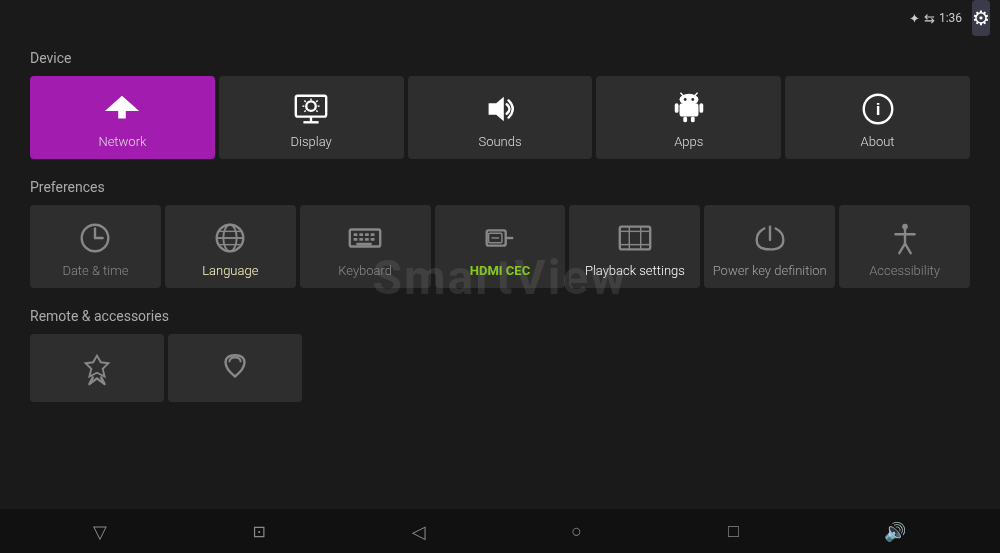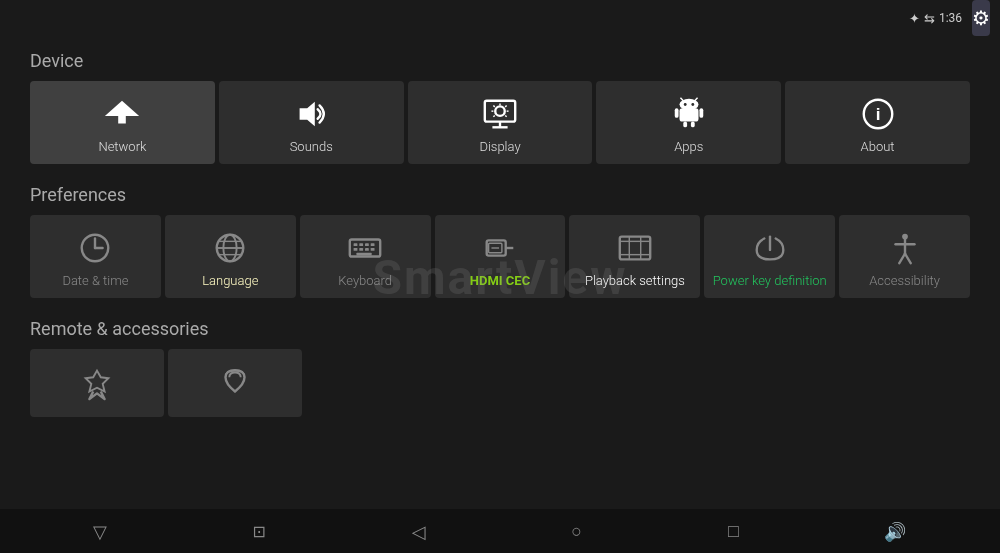--- a/index.html
+++ b/index.html
@@ -45,21 +45,21 @@
     }
 
     
     .main {
       padding: 20px 30px;
       padding-top: 50px;
     }
 
     
     .section-title {
-      font-size: 18px;
+      font-size: 14px;
       color: #aaa;
       margin-bottom: 10px;
       font-weight: 400;
     }
 
     
     .grid-row {
       display: flex;
       gap: 4px;
       margin-bottom: 20px;
@@ -73,21 +73,21 @@
       flex-direction: column;
       align-items: center;
       justify-content: center;
       cursor: pointer;
       transition: background 0.15s;
       padding: 14px 8px 10px;
       min-width: 130px;
       flex: 1;
     }
     .tile.network-tile {
-      background: #404040;
+      background: #a21caf;
       justify-content: flex-end;
     }
     .tile-label {
       font-size: 13px;
       color: #ddd;
       text-align: center;
       font-weight: 300;
     }
 
     
@@ -160,43 +160,43 @@
       <svg class="icon-svg" viewBox="0 0 40 40">
         <polygon points="20,6 38,22 20,22" fill="white"></polygon>
         <polygon points="20,6 2,22 20,22" fill="white"></polygon>
         <rect x="16" y="22" width="8" height="8" fill="white"></rect>
       </svg>
       <span class="tile-label">Network</span>
     </div>
 
     <div class="tile">
       <svg class="icon-svg" viewBox="0 0 40 40">
-        <polygon points="8,14 16,14 24,7 24,33 16,26 8,26" fill="white"></polygon>
-        <path d="M27,15 Q33,20 27,25" fill="none" stroke="white" stroke-width="2.5" stroke-linecap="round"></path>
-        <path d="M29,11 Q38,20 29,29" fill="none" stroke="white" stroke-width="2.5" stroke-linecap="round"></path>
-      </svg>
-      <span class="tile-label">Sounds</span>
-    </div>
-
-    <div class="tile">
-      <svg class="icon-svg" viewBox="0 0 40 40">
         <rect x="4" y="6" width="32" height="22" rx="2" ry="2" fill="none" stroke="white" stroke-width="2.5"></rect>
         <circle cx="20" cy="17" r="5" fill="none" stroke="white" stroke-width="2.5"></circle>
         <line x1="20" y1="28" x2="20" y2="34" stroke="white" stroke-width="2.5"></line>
         <line x1="12" y1="34" x2="28" y2="34" stroke="white" stroke-width="2.5"></line>
 
         <line x1="20" y1="9" x2="20" y2="11" stroke="white" stroke-width="1.5"></line>
         <line x1="27" y1="11" x2="25.5" y2="12.5" stroke="white" stroke-width="1.5"></line>
         <line x1="29" y1="17" x2="27" y2="17" stroke="white" stroke-width="1.5"></line>
         <line x1="27" y1="23" x2="25.5" y2="21.5" stroke="white" stroke-width="1.5"></line>
         <line x1="13" y1="11" x2="14.5" y2="12.5" stroke="white" stroke-width="1.5"></line>
         <line x1="11" y1="17" x2="13" y2="17" stroke="white" stroke-width="1.5"></line>
         <line x1="13" y1="23" x2="14.5" y2="21.5" stroke="white" stroke-width="1.5"></line>
       </svg>
       <span class="tile-label">Display</span>
+    </div>
+
+    <div class="tile">
+      <svg class="icon-svg" viewBox="0 0 40 40">
+        <polygon points="8,14 16,14 24,7 24,33 16,26 8,26" fill="white"></polygon>
+        <path d="M27,15 Q33,20 27,25" fill="none" stroke="white" stroke-width="2.5" stroke-linecap="round"></path>
+        <path d="M29,11 Q38,20 29,29" fill="none" stroke="white" stroke-width="2.5" stroke-linecap="round"></path>
+      </svg>
+      <span class="tile-label">Sounds</span>
     </div>
 
     <div class="tile">
       <svg class="icon-svg" viewBox="0 0 40 40">
 
         <ellipse cx="20" cy="10" rx="10" ry="6" fill="white"></ellipse>
         <rect x="10" y="14" width="20" height="14" rx="3" fill="white"></rect>
         <rect x="5" y="14" width="4" height="10" rx="2" fill="white"></rect>
         <rect x="31" y="14" width="4" height="10" rx="2" fill="white"></rect>
         <rect x="14" y="28" width="4" height="6" rx="2" fill="white"></rect>
@@ -278,21 +278,21 @@
         <line x1="26" y1="8" x2="26" y2="32" stroke="#888" stroke-width="1.5"></line>
       </svg>
       <span class="tile-label" style="color:#ffffff;">Playback settings</span>
     </div>
 
     <div class="tile">
       <svg class="icon-svg" viewBox="0 0 40 40">
         <path d="M14,10 Q6,14 6,22 Q6,32 20,32 Q34,32 34,22 Q34,14 26,10" fill="none" stroke="#888" stroke-width="2.5" stroke-linecap="round"></path>
         <line x1="20" y1="8" x2="20" y2="22" stroke="#888" stroke-width="2.5" stroke-linecap="round"></line>
       </svg>
-      <span class="tile-label" style="color:#22c55e;">Power key definition</span>
+      <span class="tile-label" style="color:#a3a3a3;">Power key definition</span>
     </div>
 
     <div class="tile">
       <svg class="icon-svg" viewBox="0 0 40 40">
         <circle cx="20" cy="8" r="3" fill="#888"></circle>
         <line x1="20" y1="11" x2="20" y2="26" stroke="#888" stroke-width="2.5" stroke-linecap="round"></line>
         <line x1="10" y1="16" x2="30" y2="16" stroke="#888" stroke-width="2.5" stroke-linecap="round"></line>
         <line x1="20" y1="26" x2="14" y2="36" stroke="#888" stroke-width="2.5" stroke-linecap="round"></line>
         <line x1="20" y1="26" x2="26" y2="36" stroke="#888" stroke-width="2.5" stroke-linecap="round"></line>
       </svg>

